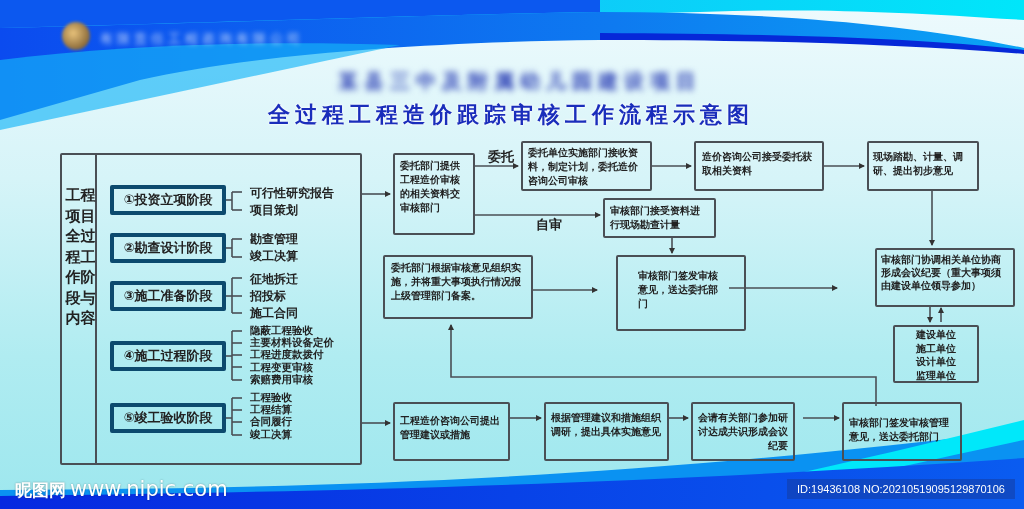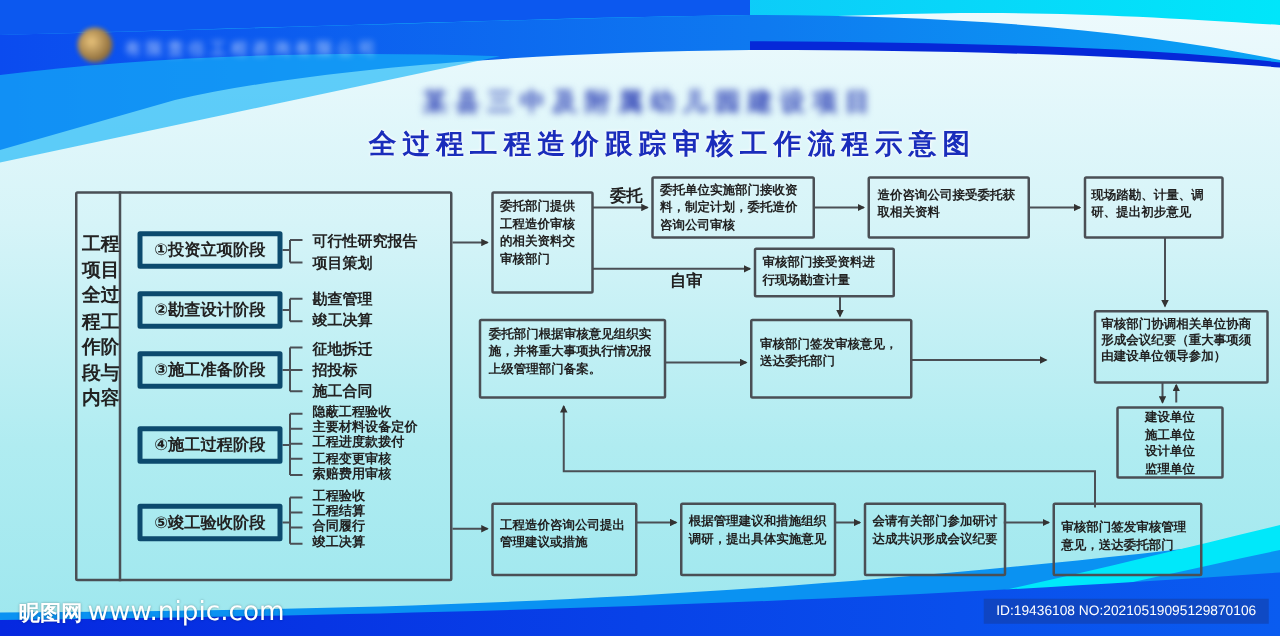--- a/index.html
+++ b/index.html
@@ -18,21 +18,21 @@
       position: absolute; left: 100px; top: 30px; width: 240px; height: 16px;
       color: rgba(255,255,255,0.75); font-size: 13px; letter-spacing: 4px; filter: blur(2.5px);
       white-space: nowrap; overflow: hidden;
     }
     .subtitle-blur {
       position: absolute; left: 300px; top: 68px; width: 440px; height: 24px;
       color: #3347b8; font-size: 20px; font-weight: bold; letter-spacing: 6px; filter: blur(3px);
       text-align: center; white-space: nowrap; overflow: hidden;
     }
     .main-title {
-      position: absolute; left: 248px; top: 100px; width: 580px; text-align: center;
+      position: absolute; left: 221px; top: 100px; width: 580px; text-align: center;
       color: #1a2dbb; font-size: 22px; font-weight: bold; letter-spacing: 5px;
       text-shadow: 0 0 2px #fff, 0 0 3px #fff;
     }
     .box {
       position: absolute; border: 2px solid #4a4f55; border-radius: 2px; box-sizing: border-box;
       font-size: 10px; line-height: 14px; color: #222; font-weight: bold;
       padding: 4px 6px; background: transparent;
     }
     .outer-frame { position: absolute; left: 60px; top: 153px; width: 302px; height: 312px; border: 2px solid #4a4f55; box-sizing: border-box; border-radius: 2px; }
     .vert-col { position: absolute; left: 95px; top: 153px; width: 2px; height: 312px; background: #4a4f55; }
@@ -213,31 +213,31 @@
 <div class="label-float" style="left:536px; top:216px;">自审</div>
 
 <div class="box" style="left:393px; top:153px; width:82px; height:82px; padding:4px 5px;">委托部门提供工程造价审核的相关资料交审核部门</div>
 <div class="box" style="left:521px; top:141px; width:131px; height:50px; padding:3px 5px;">委托单位实施部门接收资料，制定计划，委托造价咨询公司审核</div>
 <div class="box" style="left:694px; top:141px; width:130px; height:50px; padding:7px 6px;">造价咨询公司接受委托获取相关资料</div>
 <div class="box" style="left:867px; top:141px; width:112px; height:50px; padding:7px 4px;">现场踏勘、计量、调研、提出初步意见</div>
 
 <div class="box" style="left:603px; top:198px; width:113px; height:40px; padding:4px 5px;">审核部门接受资料进行现场勘查计量</div>
 
 <div class="box" style="left:383px; top:255px; width:150px; height:64px; padding:4px 6px;">委托部门根据审核意见组织实施，并将重大事项执行情况报上级管理部门备案。</div>
-<div class="box" style="left:600px; top:255px; width:130px; height:64px; padding:12px 6px;">审核部门签发审核意见，送达委托部门</div>
+<div class="box" style="left:616px; top:255px; width:130px; height:76px; padding:12px 20px;">审核部门签发审核意见，送达委托部门</div>
 <div class="box" style="left:875px; top:248px; width:140px; height:59px; padding:3px 4px; line-height:13px;">审核部门协调相关单位协商形成会议纪要（重大事项须由建设单位领导参加）</div>
 
 <div class="box center" style="left:893px; top:325px; width:86px; height:58px; padding:1px 2px; line-height:13.5px;">
   <div>建设单位</div>
   <div>施工单位</div>
   <div>设计单位</div>
   <div>监理单位</div>
 </div>
 
 <div class="box" style="left:393px; top:402px; width:117px; height:59px; padding:10px 5px;">工程造价咨询公司提出管理建议或措施</div>
 <div class="box" style="left:544px; top:402px; width:125px; height:59px; padding:7px 5px;">根据管理建议和措施组织调研，提出具体实施意见</div>
-<div class="box" style="left:691px; top:402px; width:114px; height:59px; padding:7px 5px;text-align:right;">会请有关部门参加研讨达成共识形成会议纪要</div>
+<div class="box" style="left:691px; top:402px; width:104px; height:59px; padding:7px 5px;text-align:right;">会请有关部门参加研讨达成共识形成会议纪要</div>
 <div class="box" style="left:842px; top:402px; width:120px; height:59px; padding:12px 5px;">审核部门签发审核管理意见，送达委托部门</div>
 
 <div class="watermark-left">
   <span>昵图网</span><span class="url">www.nipic.com</span>
 </div>
 <div class="watermark-id">ID:19436108 NO:20210519095129870106</div>
 
 </body></html>

